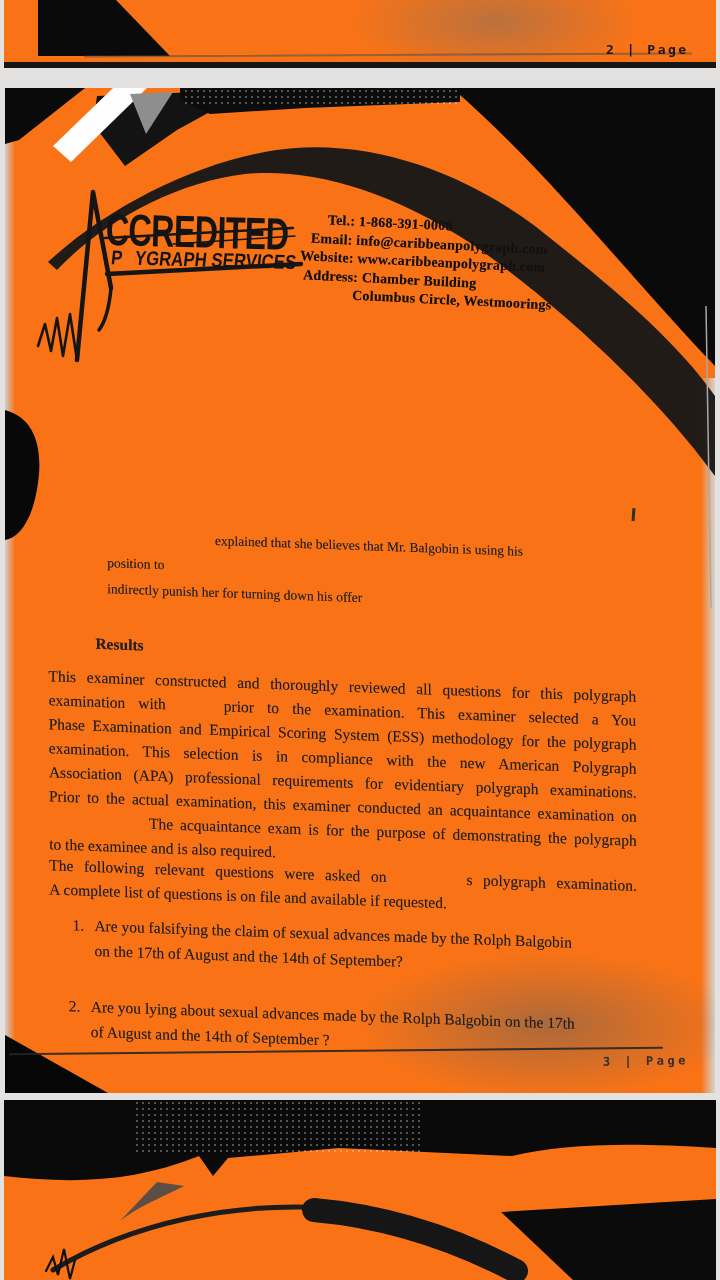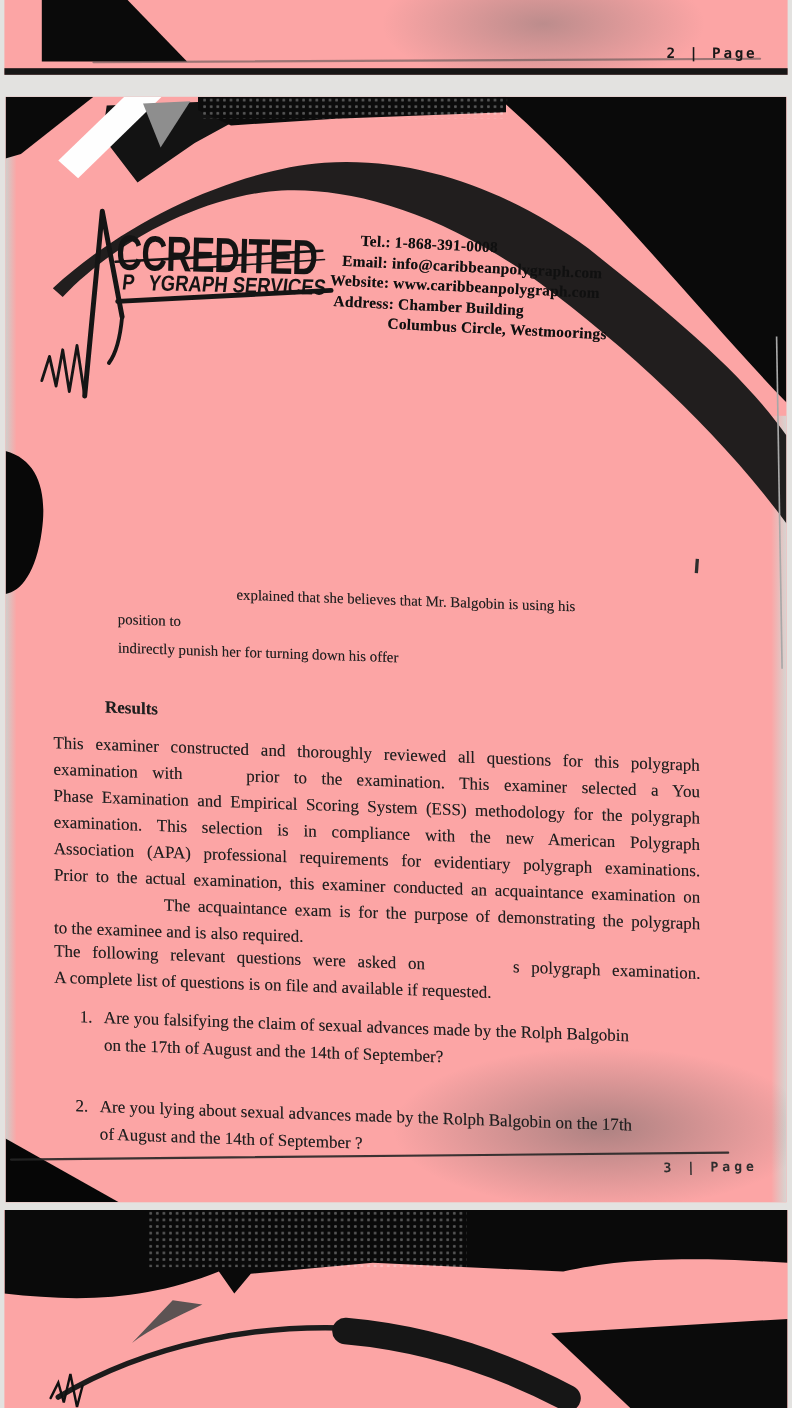--- a/index.html
+++ b/index.html
@@ -6,21 +6,21 @@
   body{
     width:720px;height:1280px;
     background:#e3e2e0;
     overflow:hidden;
     position:relative;
     font-family:"Liberation Serif", serif;
     color:#1f1f1f;
   }
   .abs{position:absolute;}
   .noint{user-select:none;}
-  .card{background:#fca5a5;position:absolute;overflow:hidden;}
+  .card{background:#f97316;position:absolute;overflow:hidden;}
 
   
   #strip-top{left:4px;top:0;width:712px;height:62px;border-bottom:6px solid #161616;}
   #strip-top .smudge{
     left:320px;top:0;width:340px;height:62px;
     background:radial-gradient(ellipse 60% 130% at 50% 35%, rgba(110,110,110,.45), rgba(110,110,110,0) 72%);
   }
   #strip-top .faintline{
     left:80px;top:54px;width:608px;height:2px;background:#4c4c4c;opacity:.55;
     transform:rotate(-.3deg);border-radius:2px;

